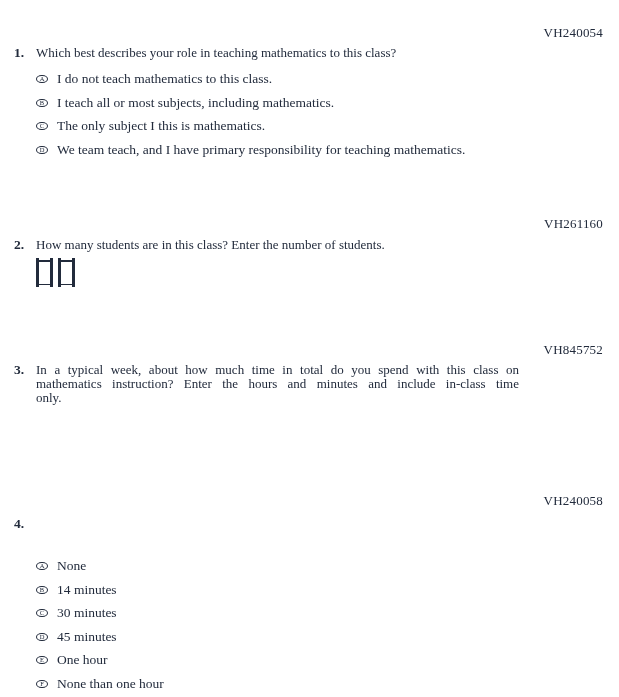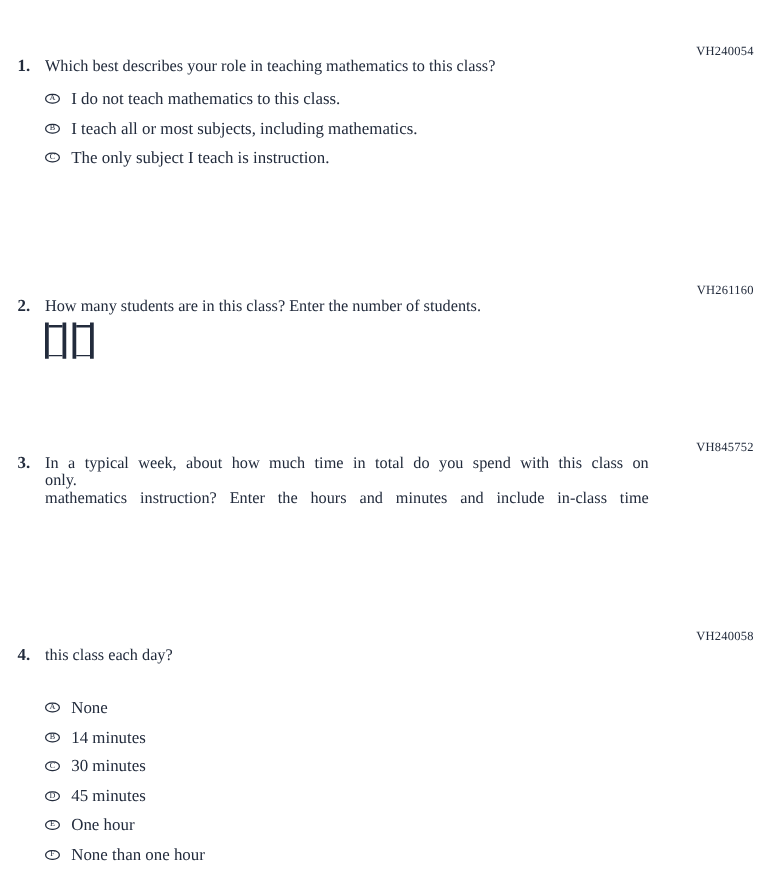--- a/index.html
+++ b/index.html
@@ -6,23 +6,22 @@
   .sheet {
     position:relative;
     width:619px; height:697px;
     background:#ffffff;
     color:#222b3c;
     font-family:"Liberation Serif","DejaVu Serif",serif;
     overflow:hidden;
   }
   .code {
     position:absolute; right:16px;
-    font-size:10px; letter-spacing:0.2px;
+    font-size:13px; letter-spacing:0.2px;
     color:#222b3c;
-    margin-top:11px;
   }
   .qrow { position:absolute; left:14px; display:flex; }
   .qnum {
     font-weight:700; font-size:13.5px; line-height:14px;
     width:22px; flex:none;
   }
   .qtext { width:483px; font-size:13px; line-height:14px; }
   .qline.just { text-align:justify; text-align-last:justify; }
   .opt { position:absolute; left:36px; display:flex; align-items:center; }
   .bubble {
@@ -72,50 +71,55 @@
   <div class="opt" style="top:96px">
     <span class="bubble">
         <span class="blt">B</span>
       </span>
     <span class="opt-label">I teach all or most subjects, including mathematics.</span>
   </div>
   <div class="opt" style="top:119px">
     <span class="bubble">
         <span class="blt">C</span>
       </span>
-    <span class="opt-label">The only subject I teach is instruction.</span>
+    <span class="opt-label">The only subject I this is mathematics.</span>
+  </div>
+  <div class="opt" style="top:143px">
+    <span class="bubble">
+        <span class="blt">D</span>
+      </span>
+    <span class="opt-label">We team teach, and I have primary responsibility for teaching mathematics.</span>
   </div>
 
   <div class="code" style="top:216px">VH261160</div>
   <div class="qrow" style="top:238px">
     <div class="qnum">2.</div>
     <div class="qtext">
       <div class="qline">How many students are in this class? Enter the number of students.</div>
     </div>
   </div>
   <div class="digit-row" style="top:258px">
     <div class="digit-box"></div>
     <div class="digit-box"></div>
   </div>
 
   <div class="code" style="top:342px">VH845752</div>
   <div class="qrow" style="top:363px">
     <div class="qnum">3.</div>
     <div class="qtext">
       <div class="qline just">In a typical week, about how much time in total do you spend with this class on</div>
+      <div class="qline just">mathematics instruction? Enter the hours and minutes and include in-class time</div>
       <div class="qline">only.</div>
-      <div class="qline just">mathematics instruction? Enter the hours and minutes and include in-class time</div>
     </div>
   </div>
 
   <div class="code" style="top:493px">VH240058</div>
   <div class="qrow" style="top:517px">
     <div class="qnum">4.</div>
     <div class="qtext">
-      <div class="qline">this class each day?</div>
     </div>
   </div>
   <div class="opt" style="top:559px">
     <span class="bubble">
         <span class="blt">A</span>
       </span>
     <span class="opt-label">None</span>
   </div>
   <div class="opt" style="top:583px">
     <span class="bubble">

